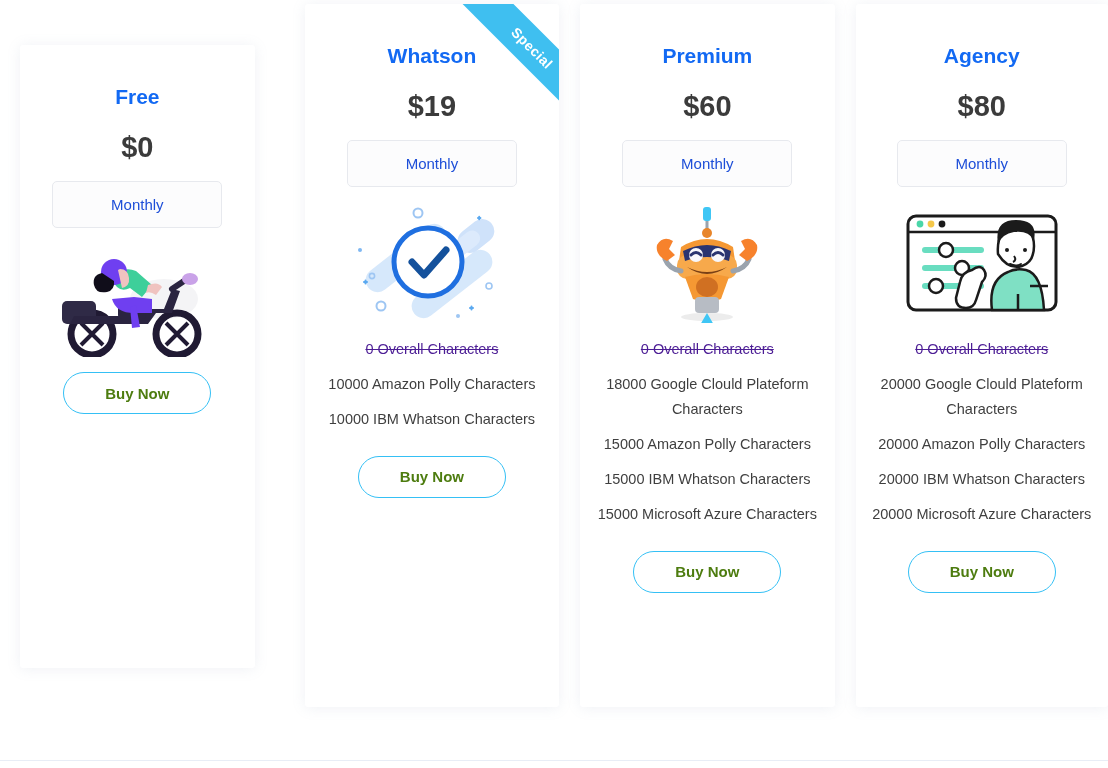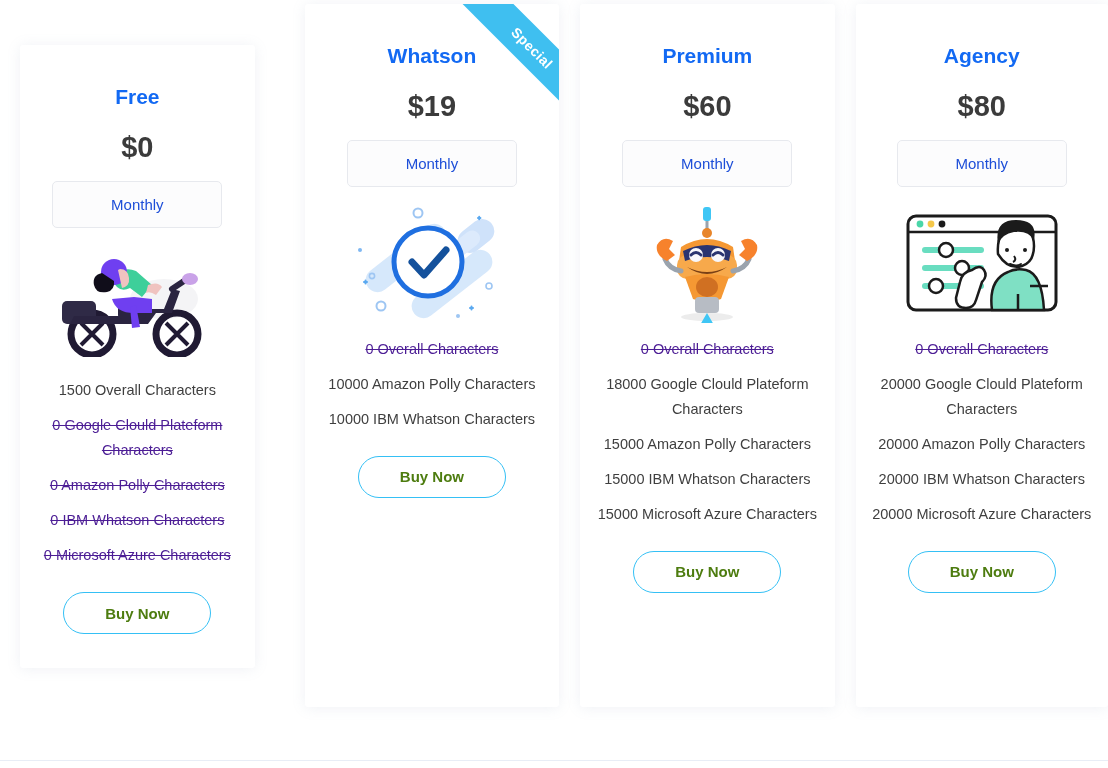--- a/index.html
+++ b/index.html
@@ -199,27 +199,20 @@
         <path d="M60 28 q10 -14 24 -8 l16 14 l-10 12 l-12 -9 q-12 6 -18 -9z" fill="#3ecf9a"></path>
         <path d="M60 48 q4 14 22 14 l18 0 l0 -14 l-18 -2 z" fill="#6f3ff0"></path>
         <path d="M78 56 l6 -2 l4 22 l-8 1 z" fill="#6f3ff0"></path>
         <path d="M96 34 q10 -4 14 2 l-6 8 q-6 -4 -10 -2z" fill="#f0c3c0"></path>
         <circle cx="62" cy="21" r="13" fill="#6f3ff0"></circle>
         <path d="M50 22 q-10 2 -8 12 q2 9 13 7 q8 -2 7 -11z" fill="#100d1a"></path>
         <path d="M68 18 q8 0 9 9 q1 8 -7 10 l-4 -18z" fill="#f0c3c0"></path>
       </svg>
     </div>
 
-    <div class="features">
-      <div class="feature">1500 Overall Characters</div>
-      <div class="feature off">0 Google Clould Plateform Characters</div>
-      <div class="feature off">0 Amazon Polly Characters</div>
-      <div class="feature off">0 IBM Whatson Characters</div>
-      <div class="feature off">0 Microsoft Azure Characters</div>
-    </div>
 
     <div class="buy-wrap">
       <button class="buy-btn">Buy Now</button>
     </div>
   </div>
 
   <div class="card card-standard">
     <div class="ribbon">
       <div class="ribbon-band">
         <span>Special</span>

